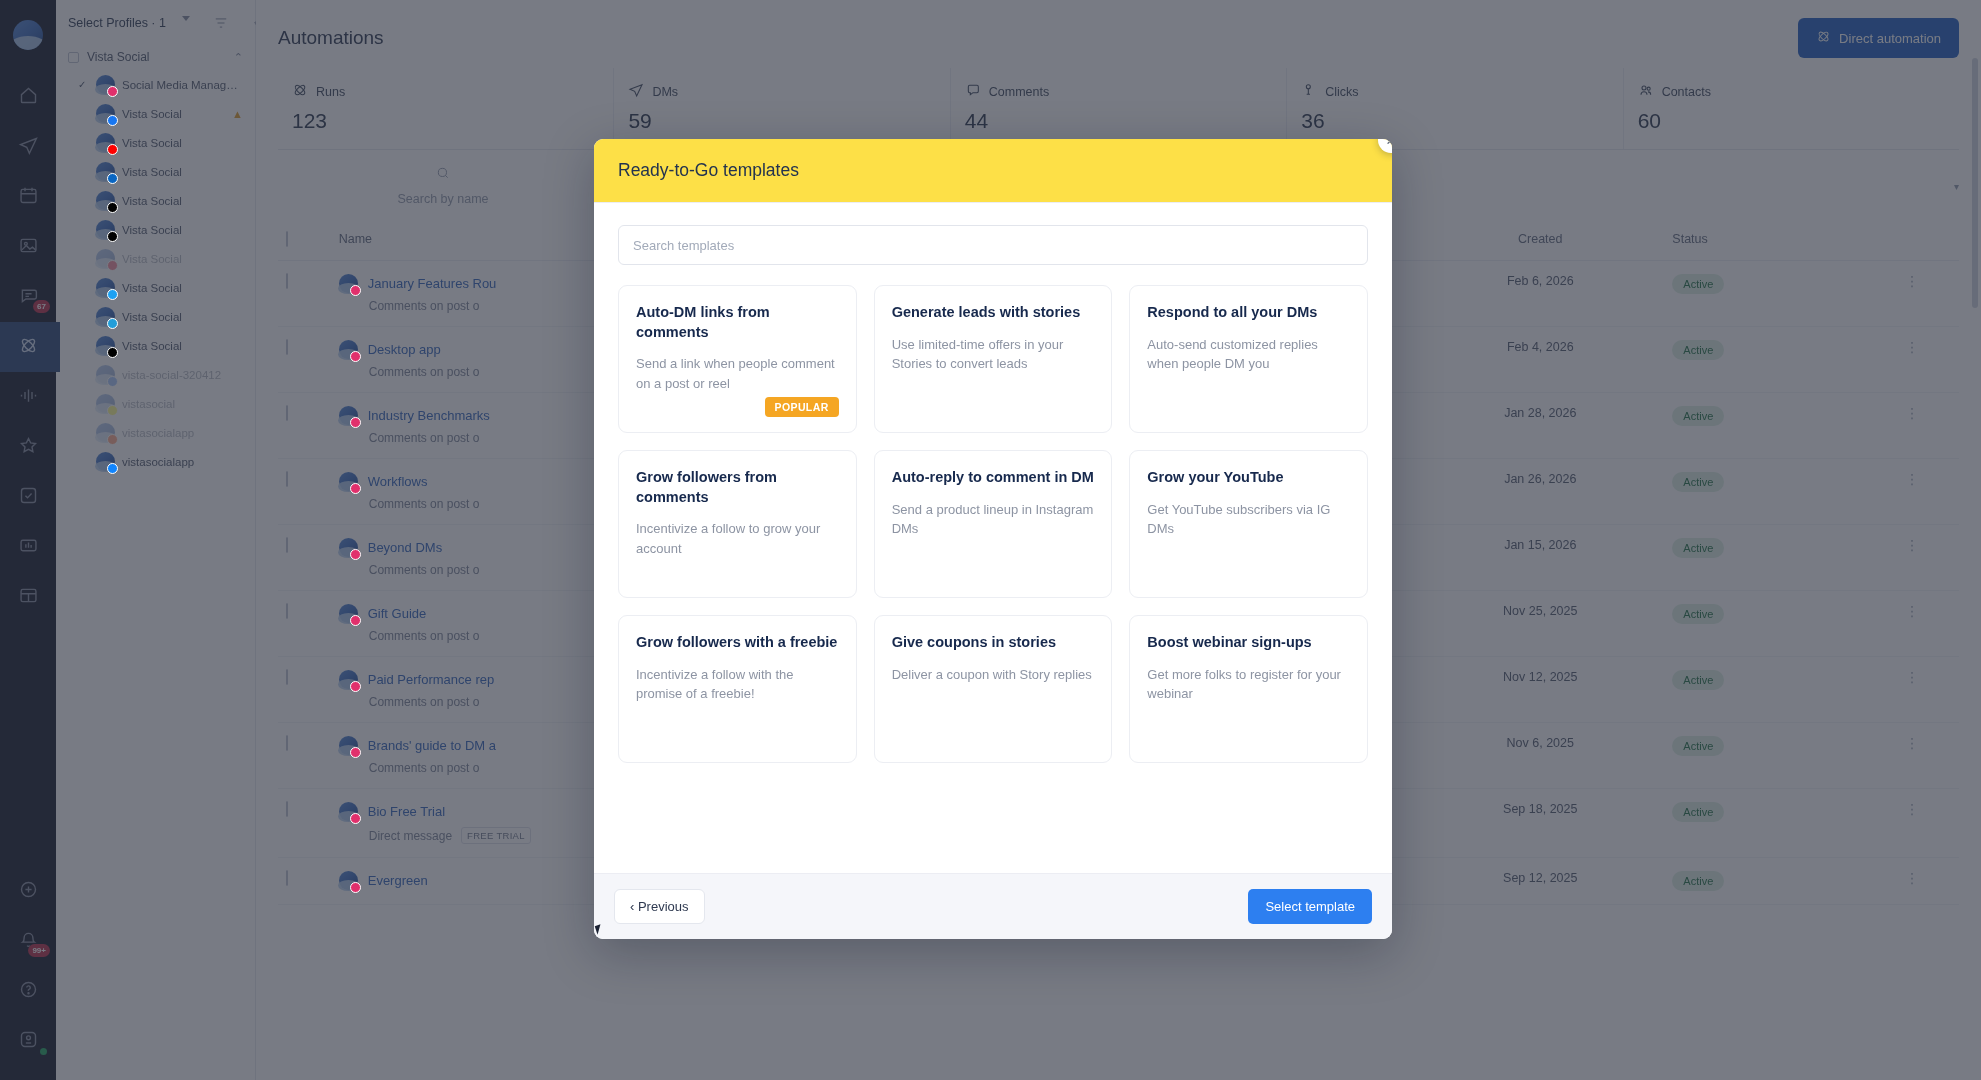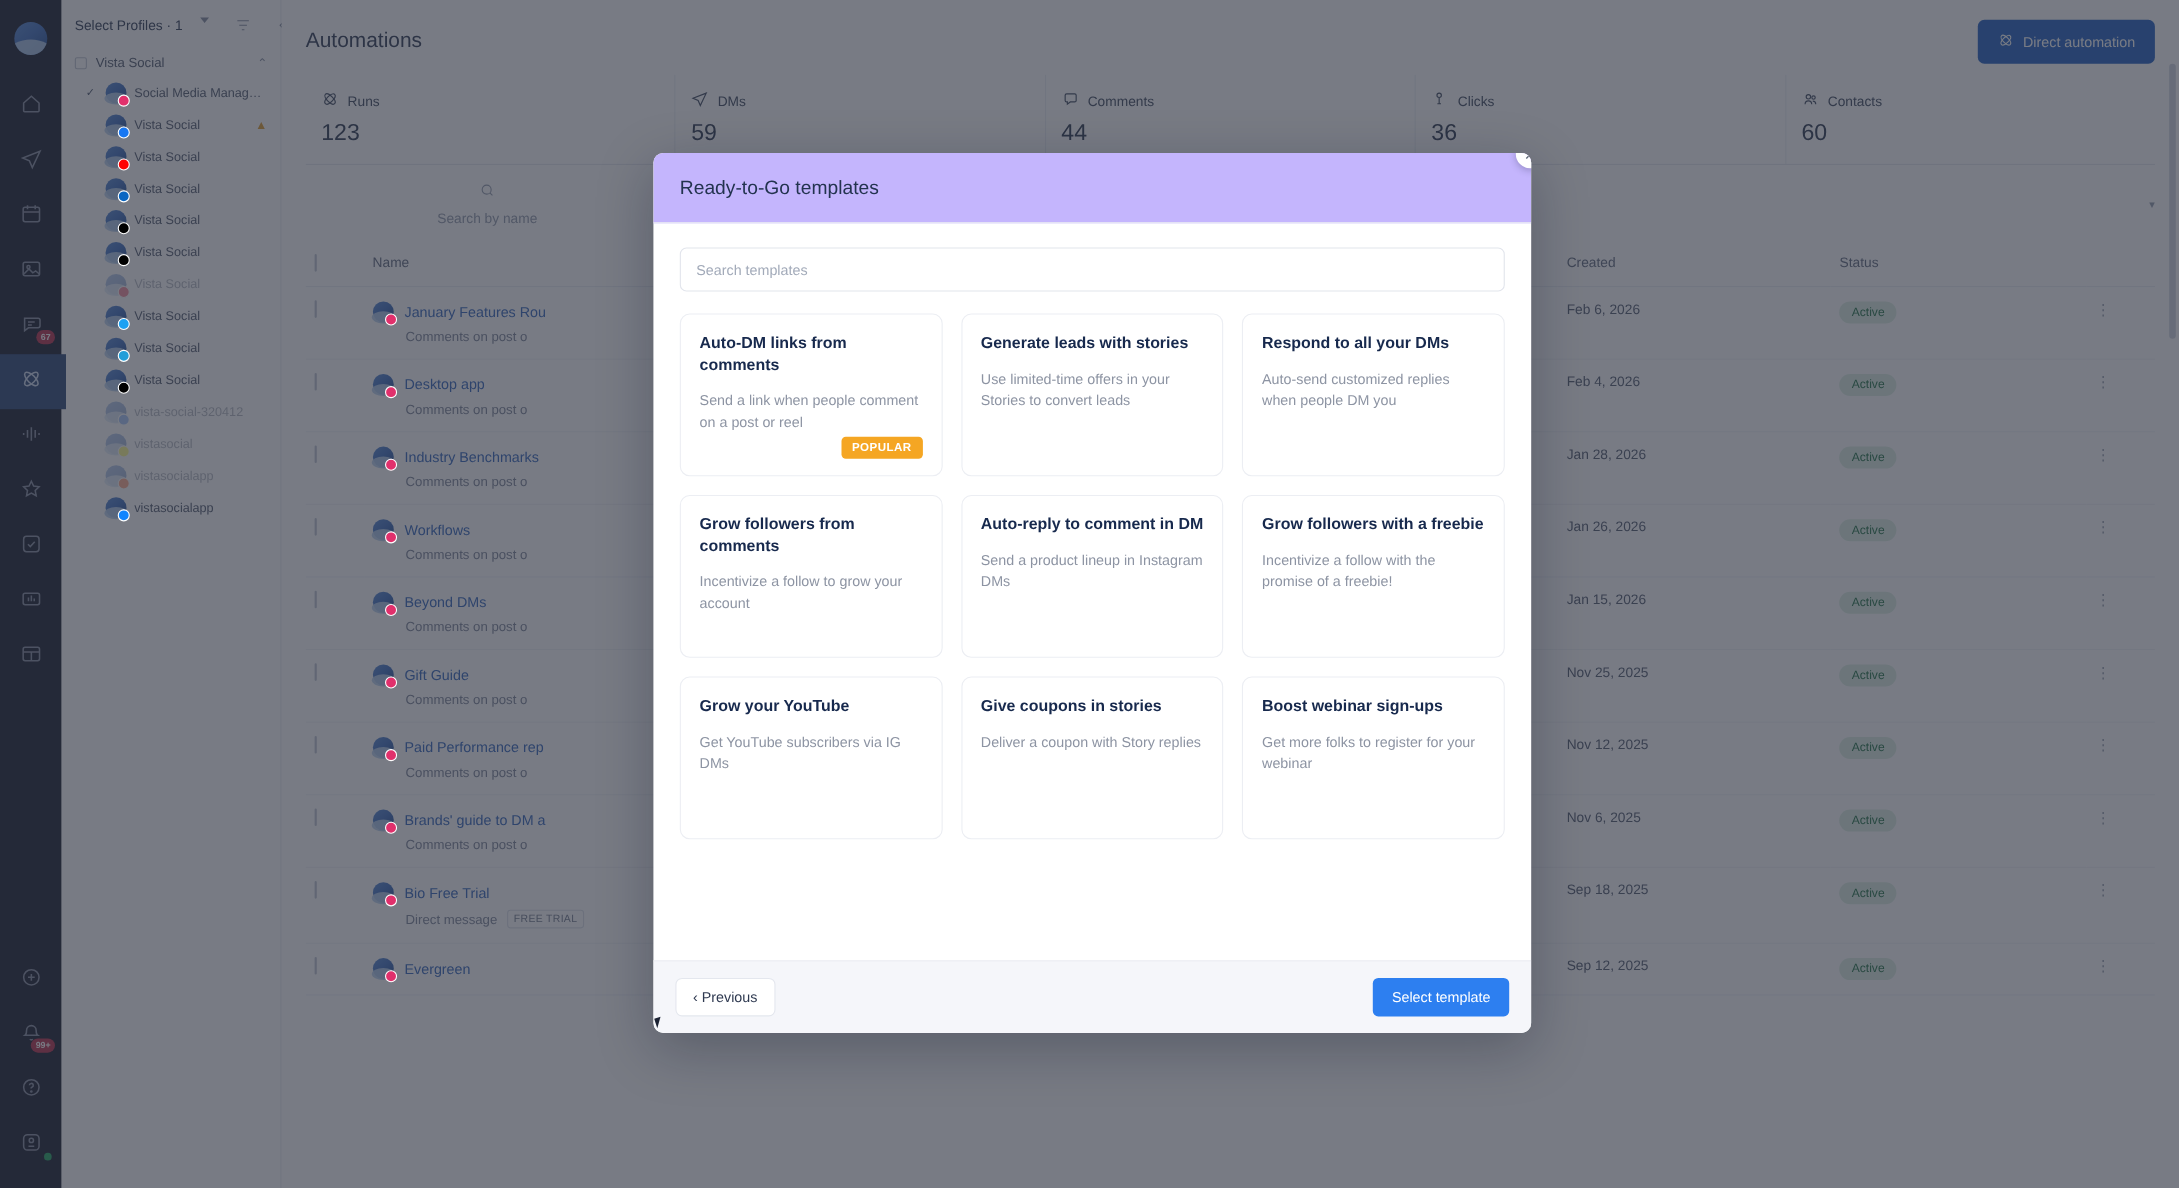--- a/index.html
+++ b/index.html
@@ -117,21 +117,21 @@
   table { width: 100%; border-collapse: collapse; }
   th {
     text-align: left; font-weight: 400; font-size: 12.5px; color: #6b7487;
     padding: 14px 8px; border-bottom: 1px solid #eceff4;
   }
   td { padding: 13px 8px; font-size: 12.5px; color: #58melt; border-bottom: 1px solid #f2f4f8; vertical-align: top; }
   .col-cb { width: 34px; }
   .col-name { width: 360px; }
   .col-num { width: 150px; }
   .col-last { width: 190px; }
-  .col-created { width: 160px; }
+  .col-created { width: 160px; text-align: center; }
   .col-status { width: 150px; }
   .col-menu { width: 40px; }
   .row-name { display: flex; align-items: center; gap: 10px; }
   .row-name a { color: #3f6fc0; font-size: 13px; text-decoration: none; }
   .row-sub { font-size: 12px; color: #8089merge; color:#868ea0; margin: 6px 0 0 30px; display:flex; align-items:center; gap:9px;}
   .tag {
     border: 1px solid #dfe3eb; border-radius: 3px; font-size: 9.5px;
     padding: 2px 5px; color: #7c example; color:#7d8596; letter-spacing:.3px;
   }
   .pill {
@@ -149,21 +149,21 @@
   
   #dim { position: absolute; inset: 0; background: rgba(37, 42, 56, .62); }
 
   
   .modal {
     position: absolute; left: 594px; top: 139px; width: 798px; height: 800px;
     background: #fff; border-radius: 9px; box-shadow: 0 14px 50px rgba(12,18,35,.28);
     display: flex; flex-direction: column; overflow: hidden;
   }
   .modal-head {
-    background: #c4b5fd; padding: 21px 24px; border-bottom: 1px solid #ecedf3;
+    background: #fde047; padding: 21px 24px; border-bottom: 1px solid #ecedf3;
   }
   .modal-title { font-size: 17.5px; color: #23334f; font-weight: 400; }
   .modal-close {
     position: absolute; right: -12px; top: -12px; width: 26px; height: 26px;
     border-radius: 50%; background: #fff; box-shadow: 0 2px 7px rgba(20,28,48,.25);
     display: flex; align-items: center; justify-content: center;
     color: #6a7governor; color:#5e6878; font-size: 13px; border: none; font-family: inherit;
   }
   .modal-body { flex: 1; padding: 22px 24px 0 24px; overflow: hidden; }
   .tpl-search {
@@ -748,26 +748,26 @@
           </div>
           <div class="card">
             <h3>Grow followers from comments</h3>
             <p>Incentivize a follow to grow your account</p>
           </div>
           <div class="card">
             <h3>Auto-reply to comment in DM</h3>
             <p>Send a product lineup in Instagram DMs</p>
           </div>
           <div class="card">
+            <h3>Grow your YouTube</h3>
+            <p>Get YouTube subscribers via IG DMs</p>
+          </div>
+          <div class="card">
             <h3>Grow followers with a freebie</h3>
             <p>Incentivize a follow with the promise of a freebie!</p>
-          </div>
-          <div class="card">
-            <h3>Grow your YouTube</h3>
-            <p>Get YouTube subscribers via IG DMs</p>
           </div>
           <div class="card">
             <h3>Give coupons in stories</h3>
             <p>Deliver a coupon with Story replies</p>
           </div>
           <div class="card">
             <h3>Boost webinar sign-ups</h3>
             <p>Get more folks to register for your webinar</p>
           </div>
         </div>

